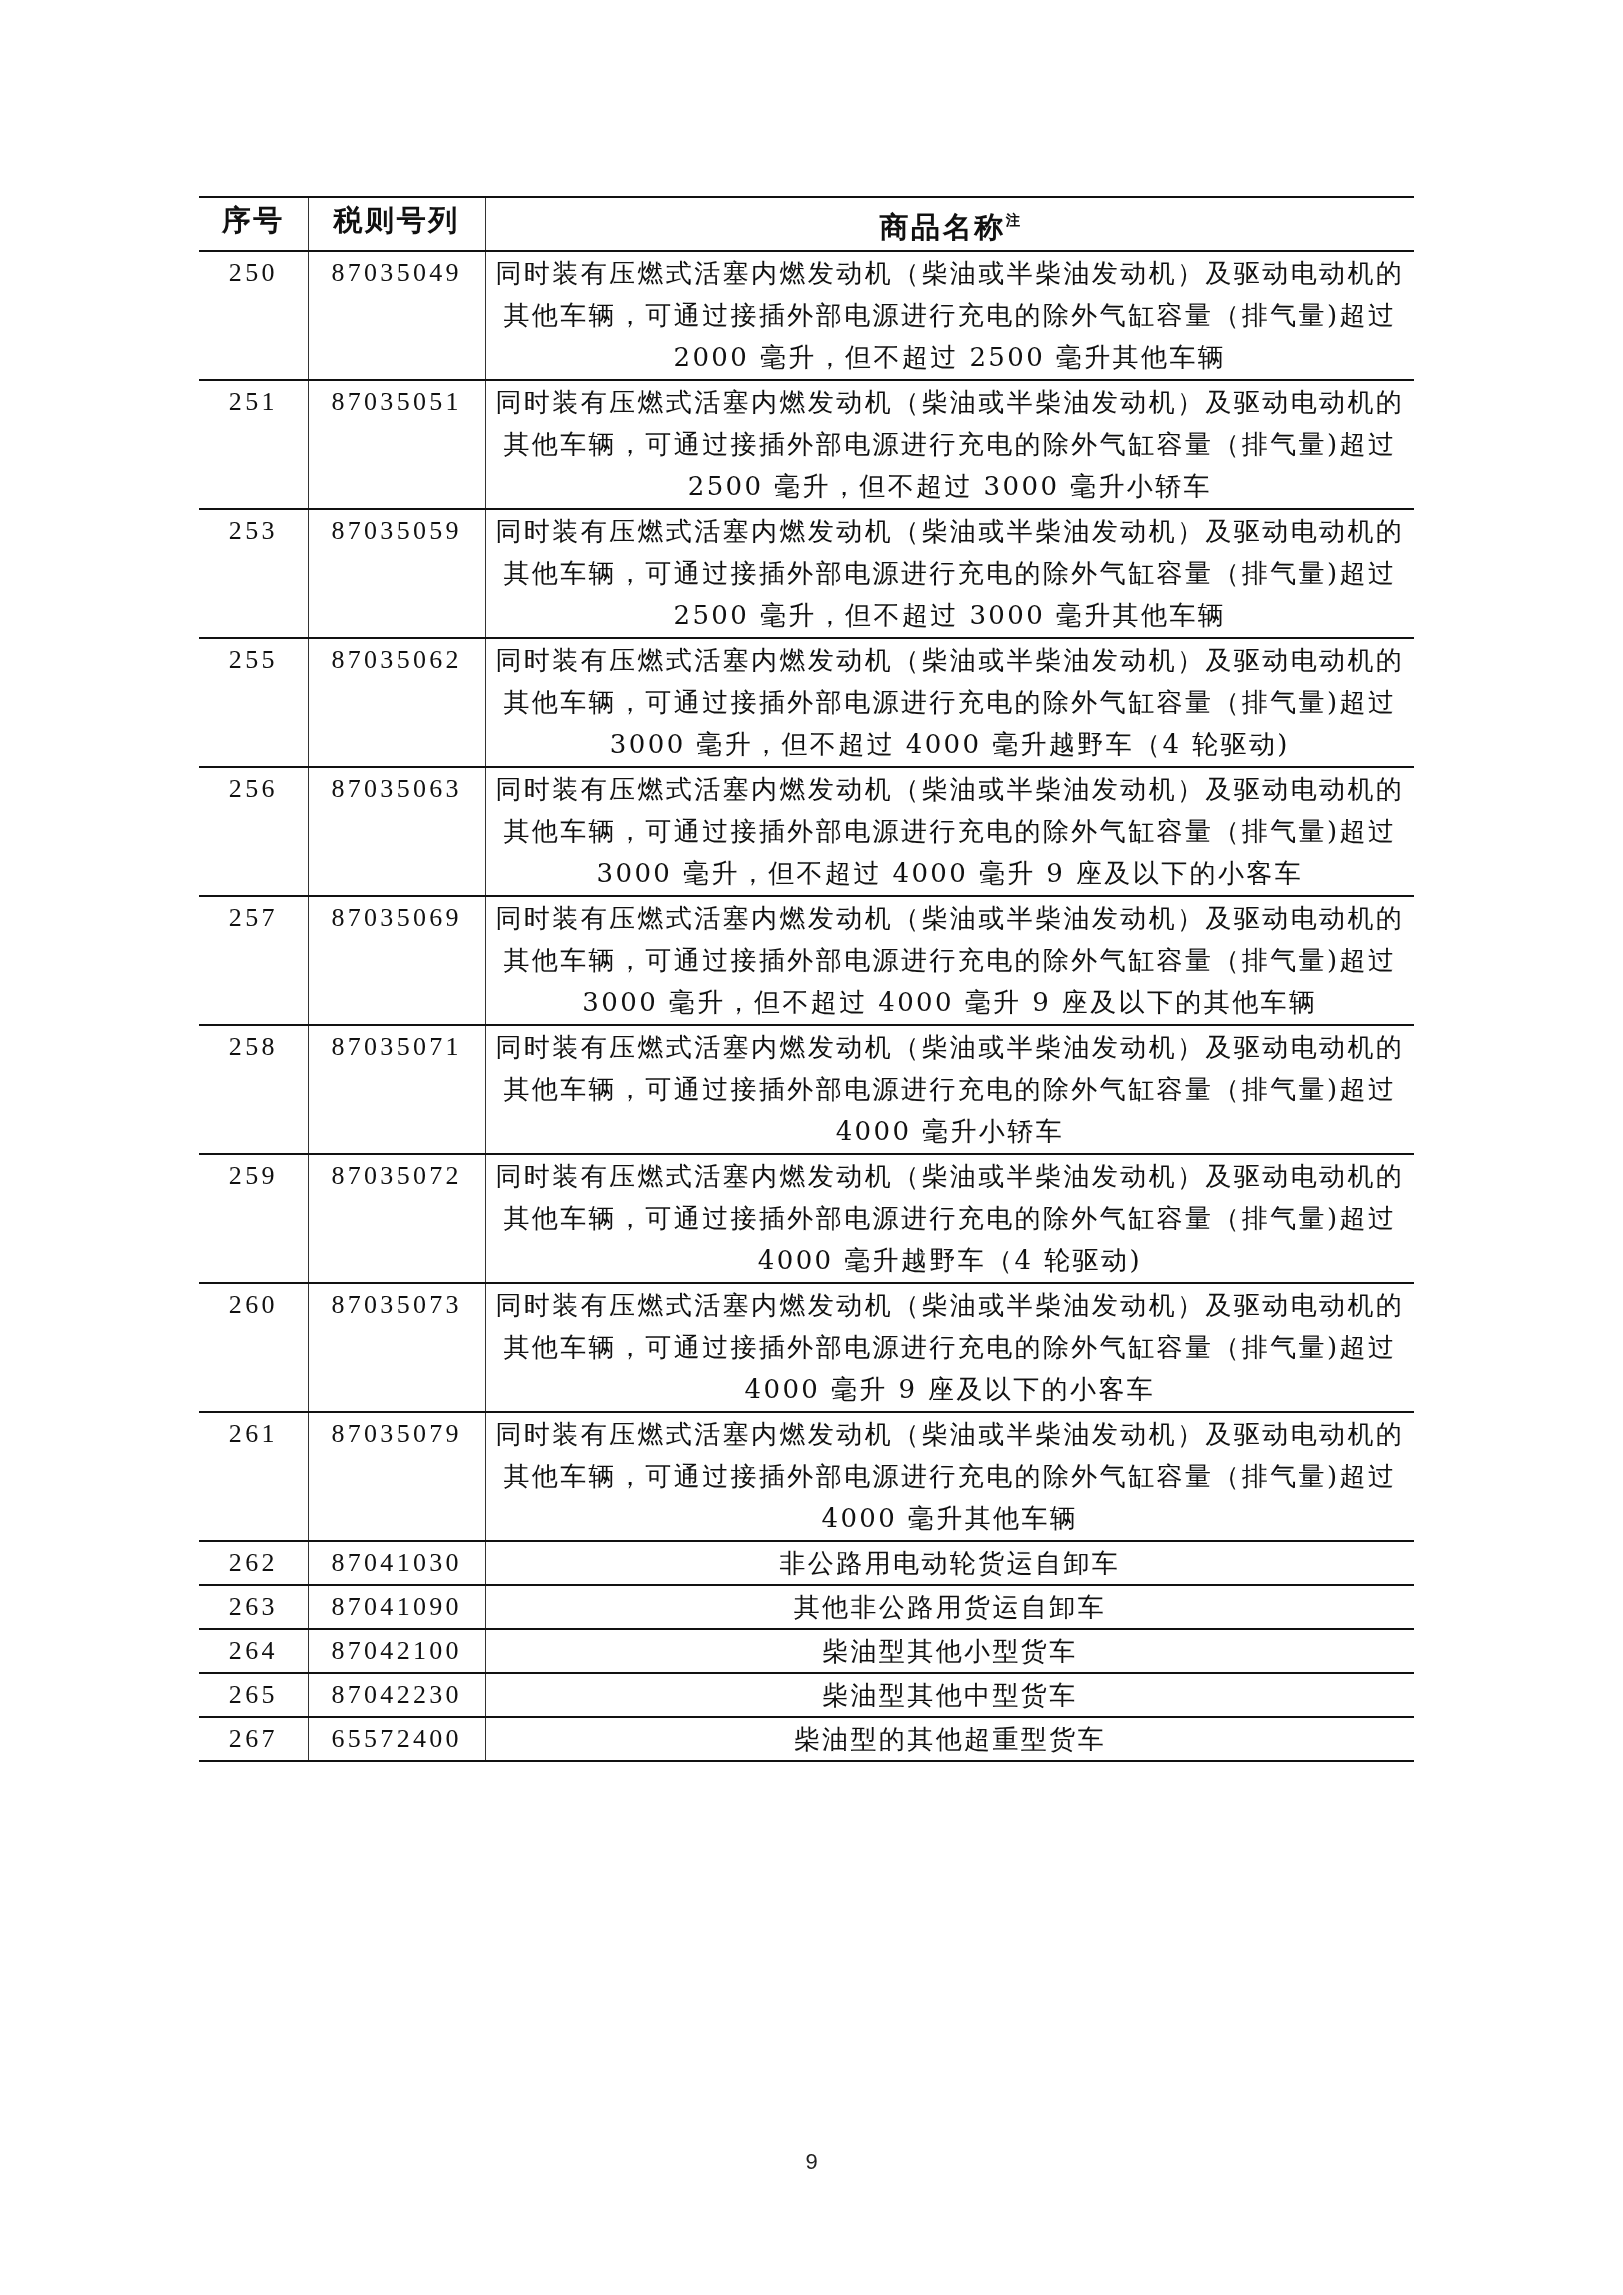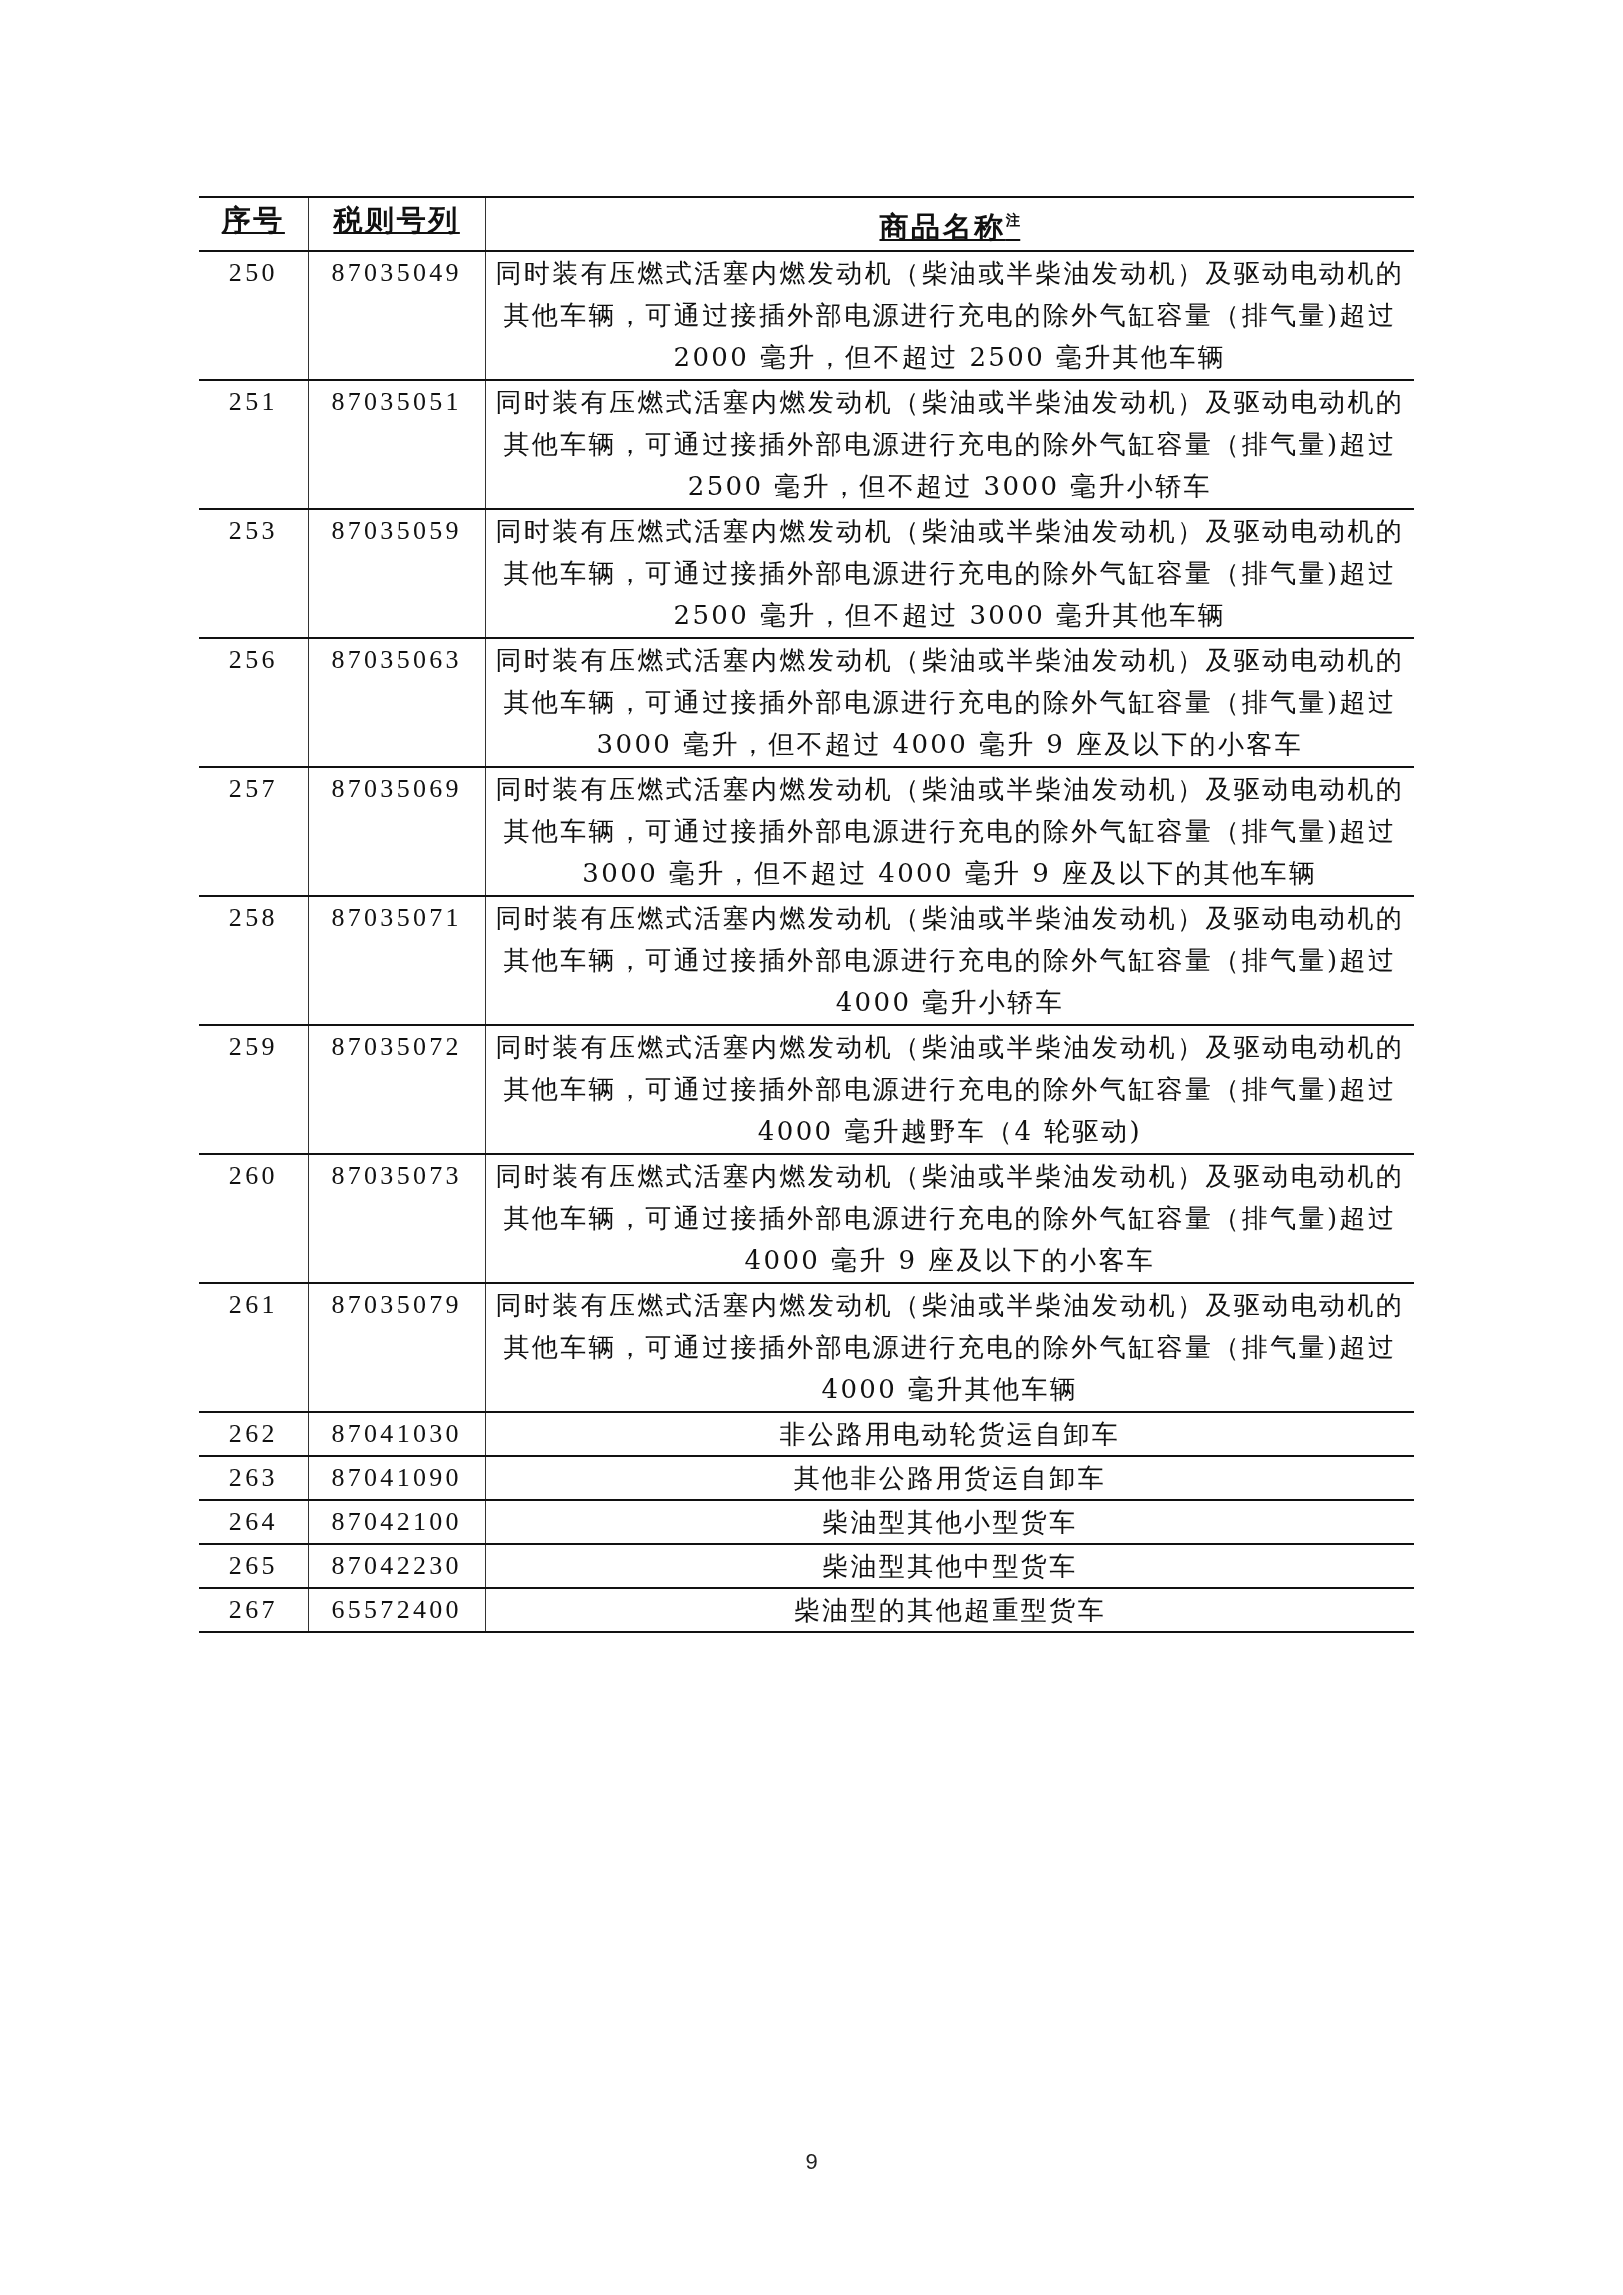--- a/index.html
+++ b/index.html
@@ -15,21 +15,20 @@
   table.tariff col.c3 { width: 928px; }
   table.tariff th, table.tariff td {
     border-top: 2px solid #111; border-bottom: 2px solid #111;
     padding: 0; vertical-align: top; text-align: center;
   }
   table.tariff th + th, table.tariff td + td { border-left: 1.3px solid #333; }
   table.tariff thead th {
     height: 45px; font-weight: bold; font-size: 29px; line-height: 45px;
     text-align: center; letter-spacing: 2.6px;
     font-family: "DejaVu Sans", "Liberation Sans", sans-serif;
-    text-decoration: underline;
   }
   table.tariff thead th sup { font-size: 14.4px; vertical-align: 11.8px; letter-spacing: 0; }
   tr.tall td { height: 127px; }
   tr.short td { height: 42px; }
   td.seq, td.code {
     text-align: center; font-size: 26px; line-height: 42px; letter-spacing: 3.3px;
   }
   td.desc {
     padding: 0 9.2px 0 15.7px; font-size: 26px; line-height: 42px;
     letter-spacing: 2.4px; text-align: justify;
@@ -67,20 +66,25 @@
       </tr>
       <tr class="tall">
         <td class="seq">251</td>
         <td class="code">87035051</td>
         <td class="desc">同时装有压燃式活塞内燃发动机（柴油或半柴油发动机）及驱动电动机的其他车辆，可通过接插外部电源进行充电的除外气缸容量（排气量)超过 2500 毫升，但不超过 3000 毫升小轿车</td>
       </tr>
       <tr class="tall">
         <td class="seq">253</td>
         <td class="code">87035059</td>
         <td class="desc">同时装有压燃式活塞内燃发动机（柴油或半柴油发动机）及驱动电动机的其他车辆，可通过接插外部电源进行充电的除外气缸容量（排气量)超过 2500 毫升，但不超过 3000 毫升其他车辆</td>
+      </tr>
+      <tr class="tall">
+        <td class="seq">255</td>
+        <td class="code">87035062</td>
+        <td class="desc">同时装有压燃式活塞内燃发动机（柴油或半柴油发动机）及驱动电动机的其他车辆，可通过接插外部电源进行充电的除外气缸容量（排气量)超过 3000 毫升，但不超过 4000 毫升越野车（4 轮驱动)</td>
       </tr>
       <tr class="tall">
         <td class="seq">256</td>
         <td class="code">87035063</td>
         <td class="desc">同时装有压燃式活塞内燃发动机（柴油或半柴油发动机）及驱动电动机的其他车辆，可通过接插外部电源进行充电的除外气缸容量（排气量)超过 3000 毫升，但不超过 4000 毫升 9 座及以下的小客车</td>
       </tr>
       <tr class="tall">
         <td class="seq">257</td>
         <td class="code">87035069</td>
         <td class="desc">同时装有压燃式活塞内燃发动机（柴油或半柴油发动机）及驱动电动机的其他车辆，可通过接插外部电源进行充电的除外气缸容量（排气量)超过 3000 毫升，但不超过 4000 毫升 9 座及以下的其他车辆</td>

